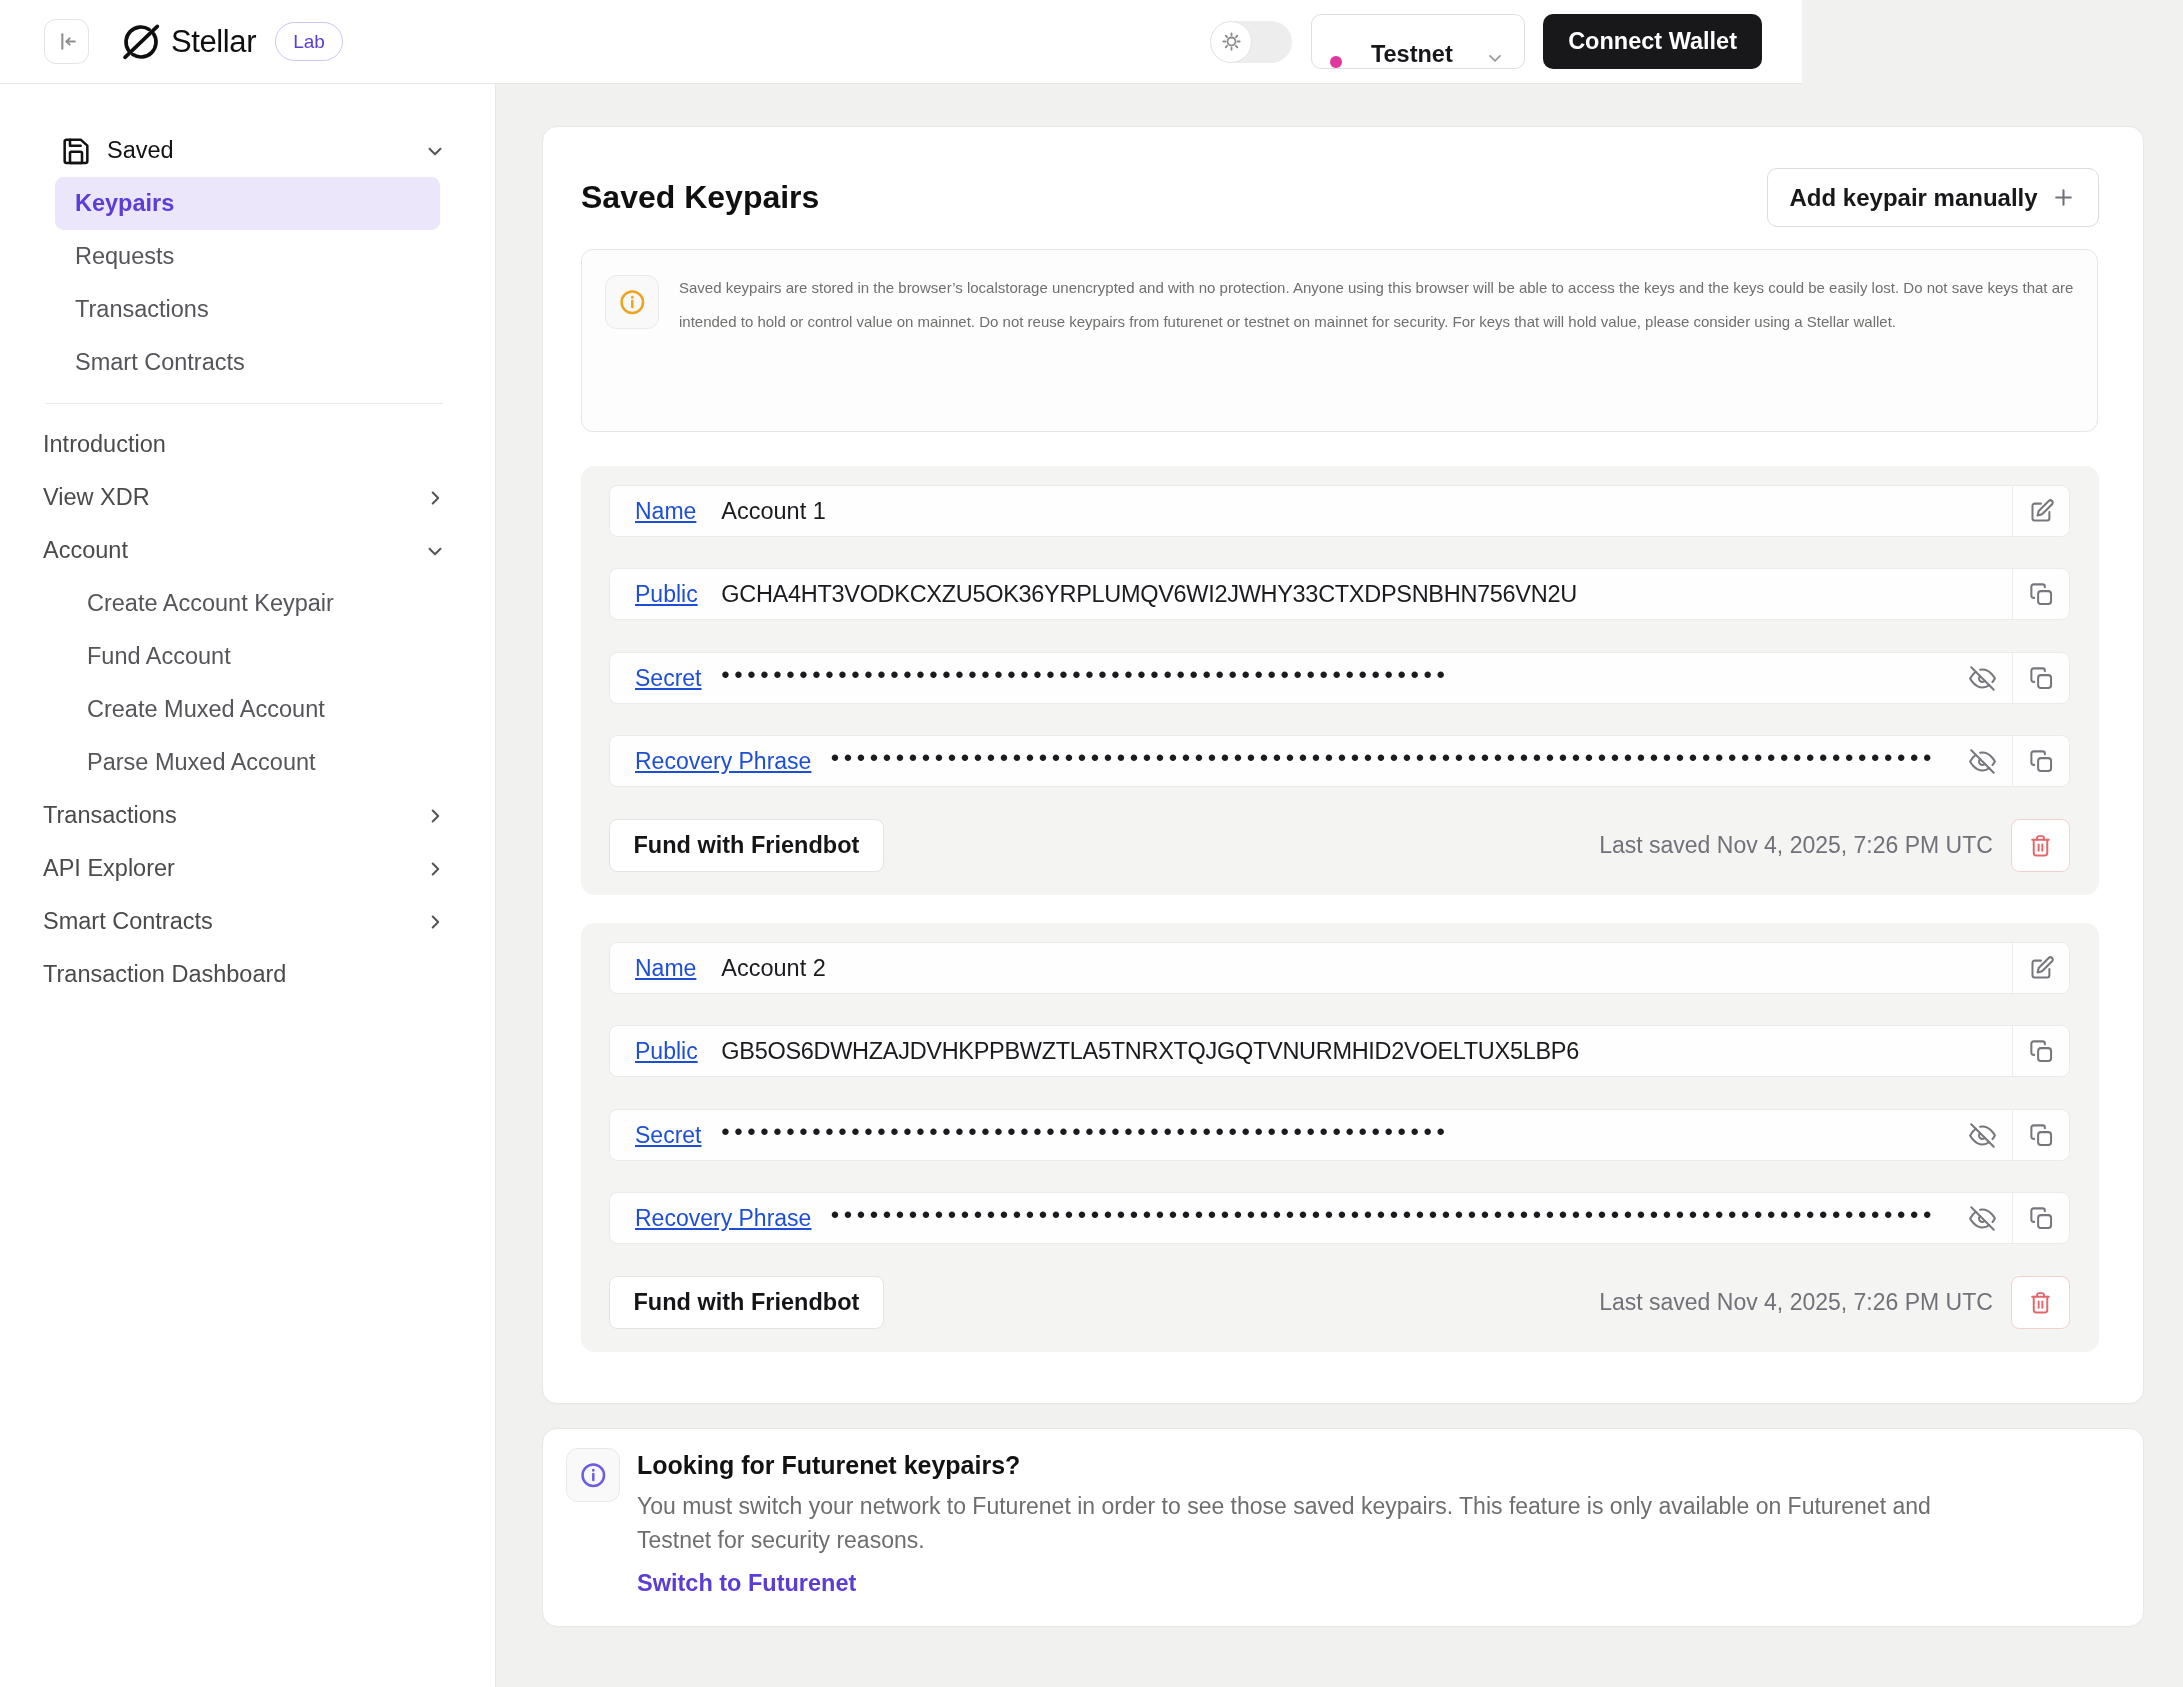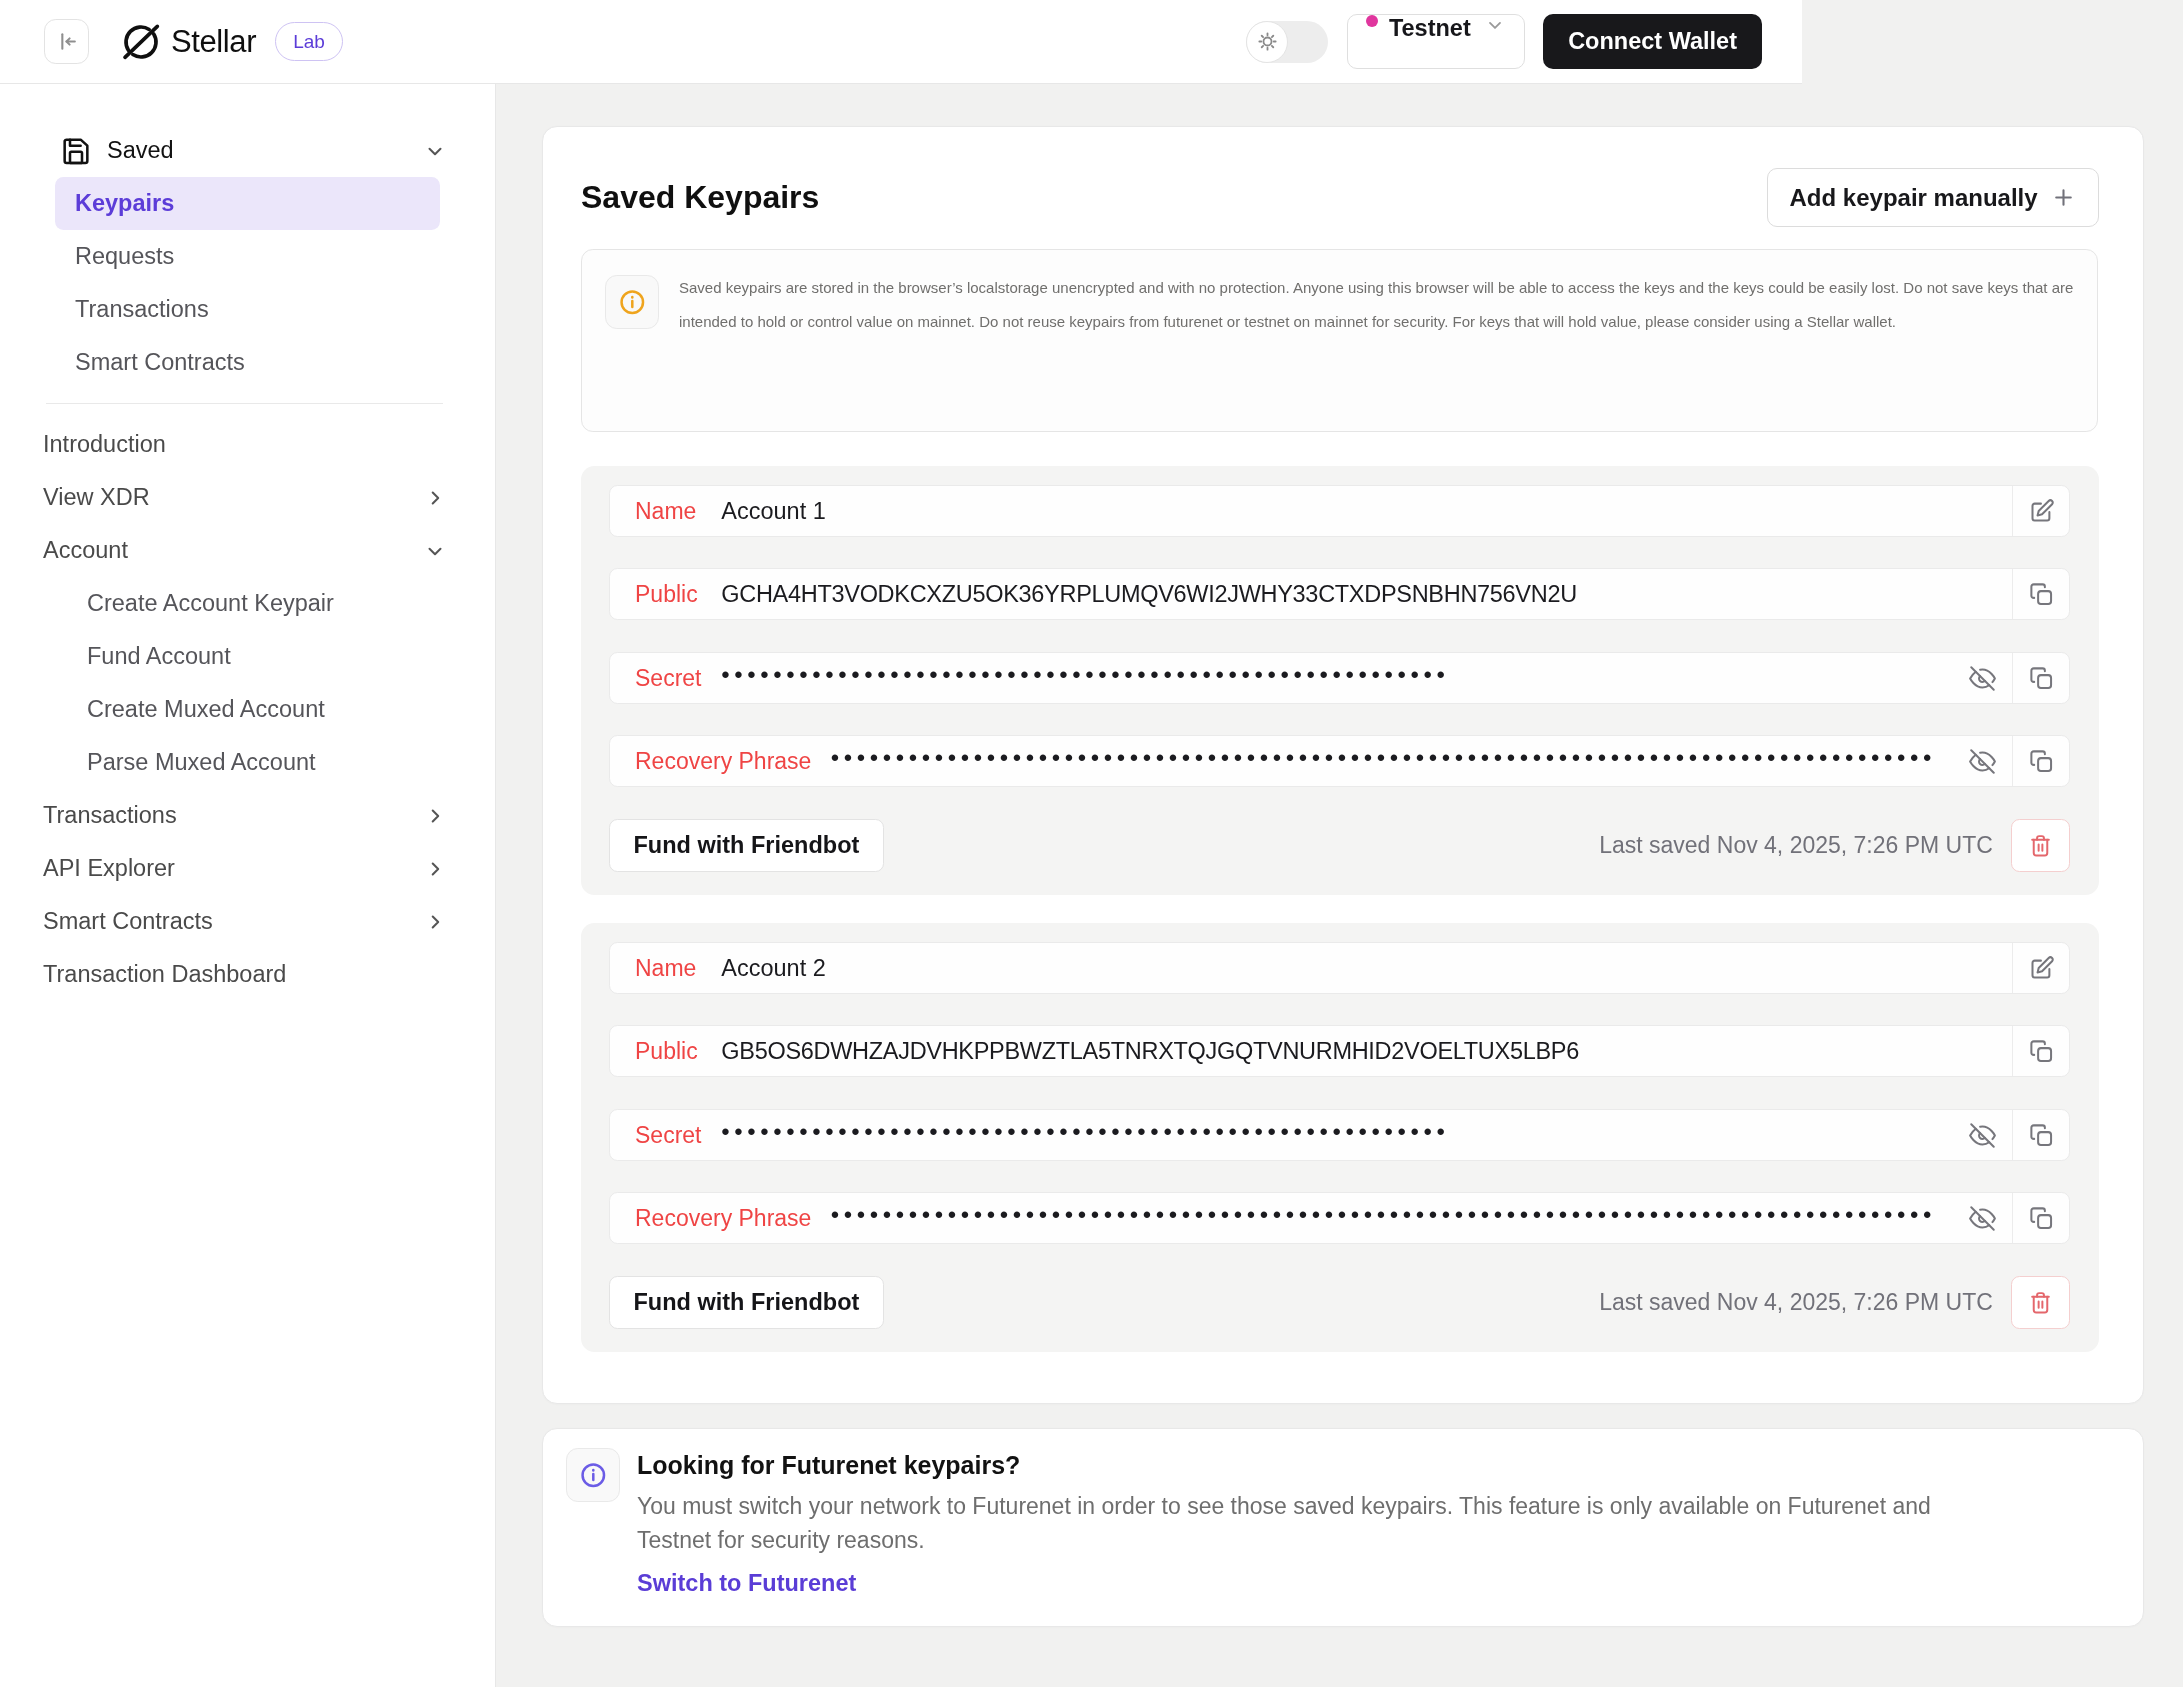--- a/index.html
+++ b/index.html
@@ -18,21 +18,21 @@
   .logo-mark svg { width:40px; height:40px; stroke:#0f0f0f; }
   .brand { font-size:31px; font-weight:500; color:#0f0f0f; letter-spacing:-0.4px; margin-left:10px; }
   .lab-badge { margin-left:18.5px; height:39px; padding:0 17.6px; border:1.7px solid #cec3f3; border-radius:20px;
                color:#5c3dd8; font-size:19px; font-weight:500; display:flex; align-items:center; background:#fff; }
   .h-right { display:flex; align-items:center; gap:18.5px; padding-right:40px; }
   .theme-toggle { width:82px; height:42px; border-radius:22px; background:#ededed; position:relative; cursor:pointer; }
   .theme-knob { position:absolute; left:0; top:0; width:42px; height:42px; border-radius:50%; background:#fff;
                 border:0.8px solid #e4e4e4; display:flex; align-items:center; justify-content:center; }
   .theme-knob svg { width:23px; height:23px; stroke:#8a8a8a; }
   .network-btn { height:55px; border:0.8px solid #dfdfdf; border-radius:10px; background:#fff; display:flex;
-                 align-items:flex-start; gap:11px; padding:0 18.5px; cursor:pointer; }
+                 align-items:flex-end; gap:29px; padding:0 18.5px; cursor:pointer; }
   .net-dot { width:11.8px; height:11.8px; border-radius:50%; background:#e0369e; }
   .network-btn .net-label { font-size:23.5px; font-weight:700; color:#17171b; }
   .network-btn svg { width:20px; height:20px; stroke:#9a9a9a; margin-left:3.4px; }
   .connect-btn { height:55px; border:none; border-radius:10px; background:#18181b; color:#fff; font-size:23.5px;
                  font-weight:700; padding:0 25px; cursor:pointer; font-family:inherit; }
 
   
   .sidebar { position:absolute; top:84px; left:0; bottom:0; width:496px; background:#ffffff;
              border-right:0.8px solid #e7e7e7; }
   .nav { padding-top:40px; }
@@ -68,21 +68,21 @@
   .icon-box svg { width:28.6px; height:28.6px; }
   .warn-icon svg { stroke:#efa41d; }
   .warning-text { position:absolute; left:97px; right:23.5px; top:21px; font-size:15px; line-height:34px; color:#706f6d; }
 
   .account-card { position:absolute; left:38px; right:44px; height:429px; background:#f4f4f3; border-radius:13.4px; }
   .account-card.first { top:339px; }
   .account-card.second { top:796px; }
 
   .field { position:absolute; left:28px; right:28.6px; height:52px; background:#fefefe; border:0.8px solid #eaeaea;
            border-radius:8.4px; display:flex; align-items:center; overflow:hidden; }
-  .f-label { padding-left:25px; min-width:92px; font-size:23px; color:#ef4444; flex:none; }
+  .f-label { padding-left:25px; min-width:92px; font-size:23px; color:#1d4ed8; flex:none;text-decoration:underline; }
   .f-value { margin-left:19.3px; font-size:23.5px; color:#1b1b1f; white-space:nowrap; }
   .f-value.key { letter-spacing:-0.3px; }
   .mask { margin-left:19.3px; font-size:24px; color:#1b1b1f; letter-spacing:4.6px; white-space:nowrap;
           overflow:hidden; line-height:52px; transform:translateY(-3.4px); }
   .f-spring { flex:1; }
   .f-eye { width:59px; height:100%; background:transparent; border:none; display:flex; align-items:center;
            justify-content:center; cursor:pointer; flex:none; }
   .f-eye svg { width:27px; height:27px; stroke:#76767c; }
   .f-cell { width:57px; height:100%; border:none; border-left:0.8px solid #ececec; background:transparent;
             display:flex; align-items:center; justify-content:center; cursor:pointer; flex:none; }

